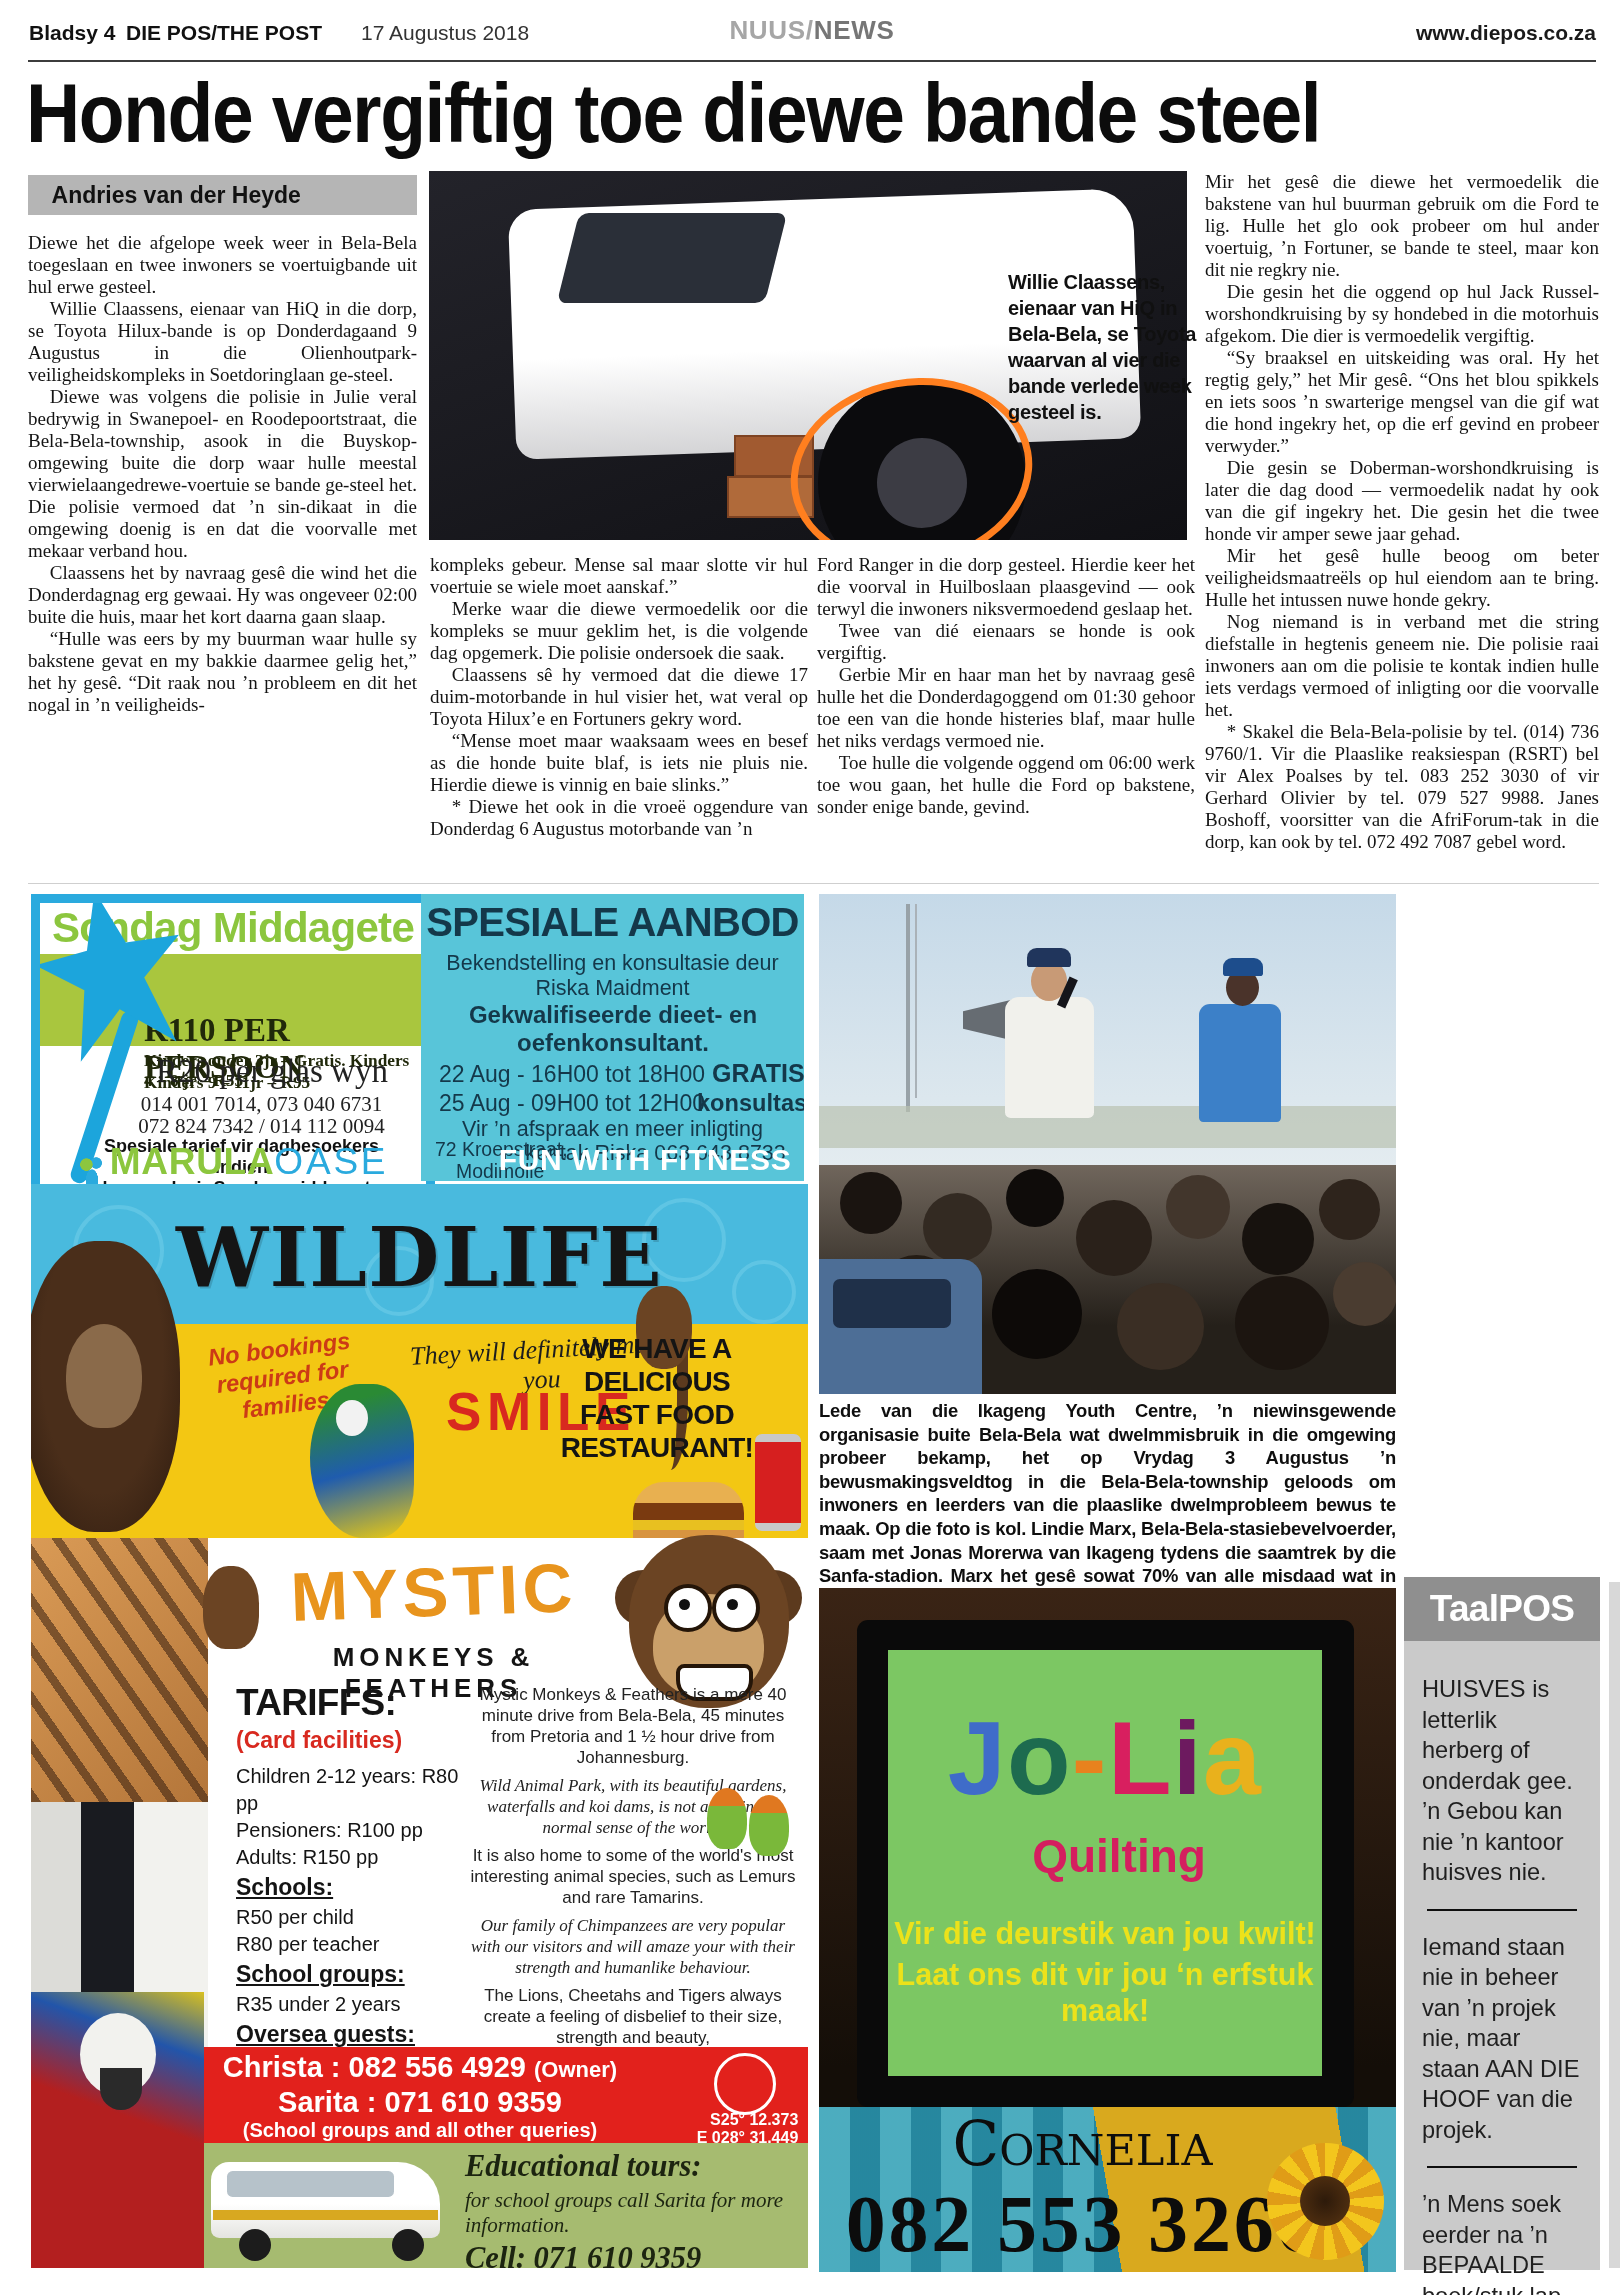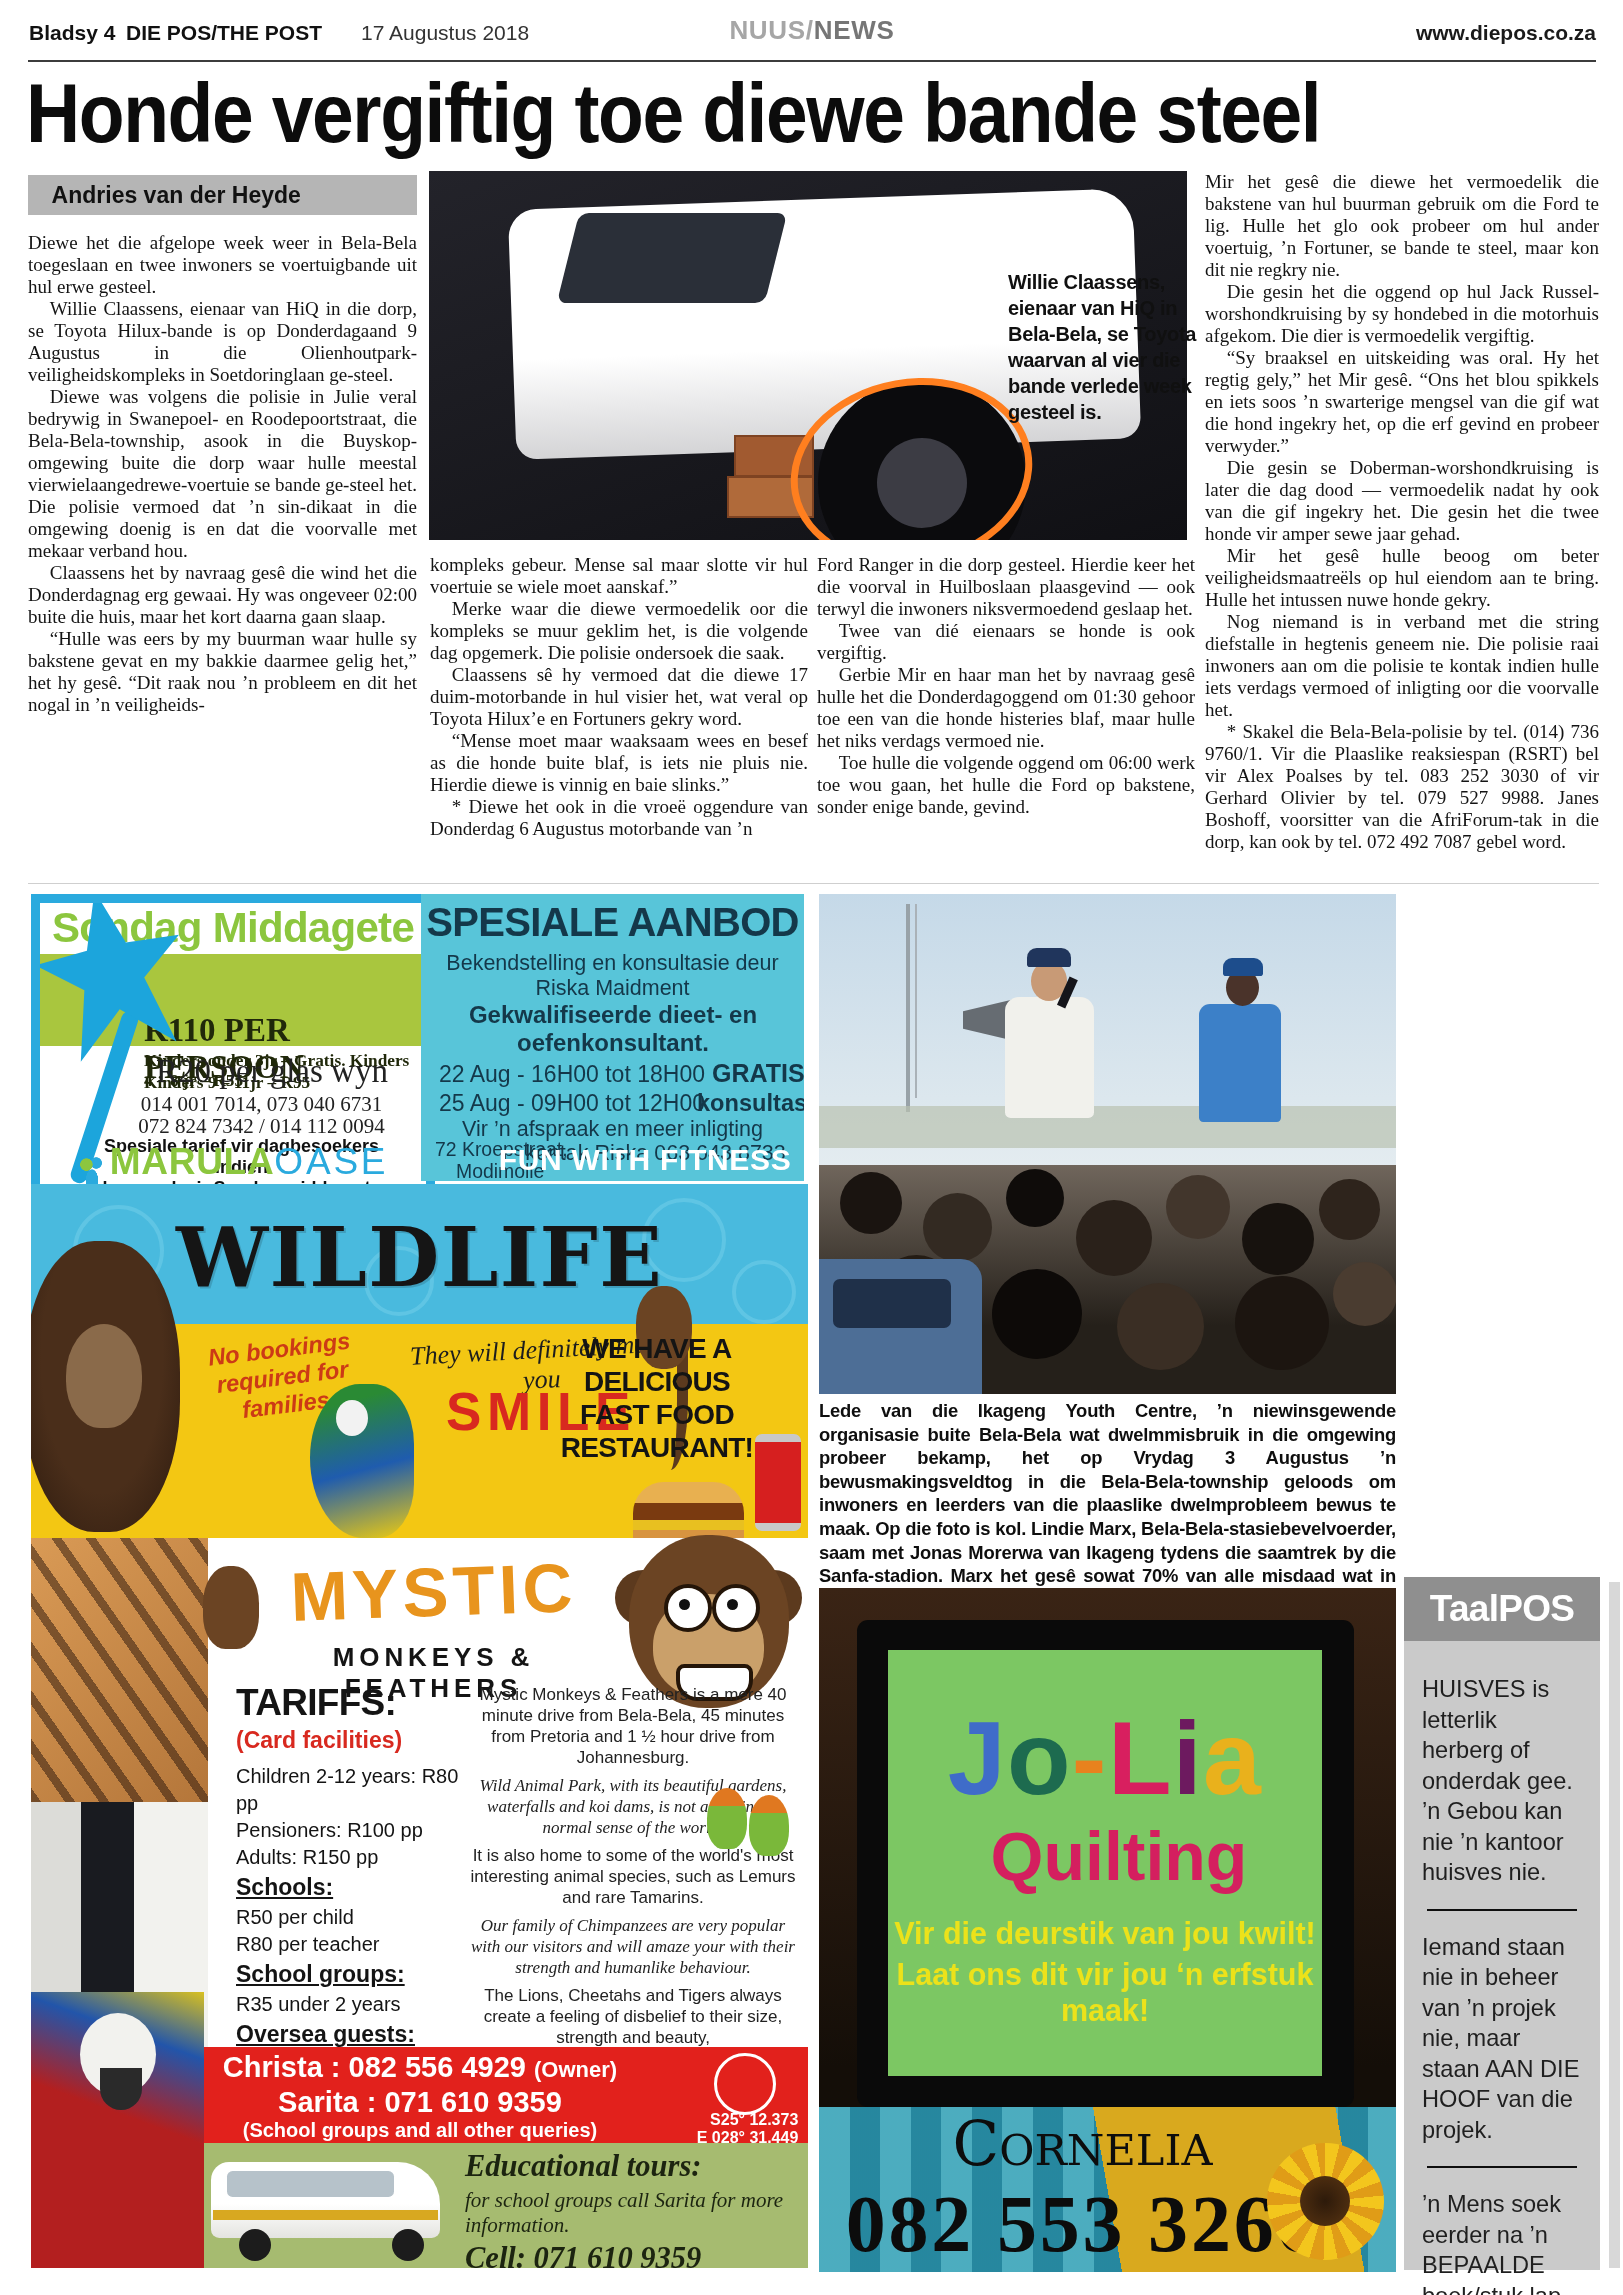--- a/index.html
+++ b/index.html
@@ -156,21 +156,21 @@
   .wg3{font-size:30.5px;font-weight:bold;margin-top:2.8px;}
   .wl-macaw{position:absolute;left:0;top:808px;width:173px;height:276px;background:linear-gradient(20deg,#b31f1f 55%,#2255aa 80%,#d8c020);z-index:3;}
   .wl-macaw-face{position:absolute;left:49px;top:21px;width:76px;height:83px;background:#f2f2ee;border-radius:50%;}
   .wl-macaw-beak{position:absolute;left:69px;top:76px;width:42px;height:42px;background:#2a2a2a;border-radius:0 0 60% 60%;}
 
   
   .jolia{left:819px;top:1588px;width:577px;height:684px;background:linear-gradient(#3a2415,#140e08 70%);overflow:hidden;}
   .jo-monitor{position:absolute;left:38px;top:32px;width:497px;height:487px;background:#0a0a0a;border-radius:11px;}
   .jo-screen{position:absolute;left:69px;top:62px;width:434px;height:426px;background:#7cc763;text-align:center;}
   .jo-name{margin-top:56px;font-size:104px;font-weight:bold;line-height:104px;letter-spacing:1.4px;}
-  .jo-quilting{font-size:68px;font-weight:bold;color:#d41f5f;margin-top:12.5px;line-height:67px;padding-left:28px;}
+  .jo-quilting{font-size:46px;font-weight:bold;color:#d41f5f;margin-top:12.5px;line-height:67px;padding-left:28px;}
   .jo-y1{font-size:30.5px;font-weight:bold;color:#ece21a;margin-top:25px;line-height:36px;}
   .jo-y2{font-size:30.5px;font-weight:bold;color:#ece21a;margin-top:5.6px;line-height:36px;}
   .jo-quilt{position:absolute;left:0;top:519px;width:577px;height:165px;background-color:#2f9fb5;background-image:linear-gradient(80deg,transparent 50%,#d9a91e 50% 90%,transparent 90%),repeating-linear-gradient(90deg,rgba(255,255,255,.14) 0 30.5px,rgba(0,40,70,.20) 30.5px 61px);}
   .jo-cornelia{position:absolute;left:0;top:1.4px;width:527px;text-align:center;font-family:"DejaVu Serif",serif;font-variant:small-caps;font-size:61px;color:#0d0d0d;}
   .jo-phone{position:absolute;left:0;top:72px;width:527px;text-align:center;font-family:"Liberation Serif",serif;font-size:80px;font-weight:bold;color:#0c0c0c;letter-spacing:2.8px;}
   .jo-sun{position:absolute;right:12.5px;top:36px;width:117px;height:117px;border-radius:50%;background:repeating-conic-gradient(#f3c61d 0 14deg,#e09c17 14deg 28deg);}
   .jo-sun-c{position:absolute;left:33px;top:33px;width:50px;height:50px;border-radius:50%;background:radial-gradient(#2d1a0a,#5a3512);}
 
   
   .taalpos{left:1404px;top:1577px;width:196px;height:693px;}

